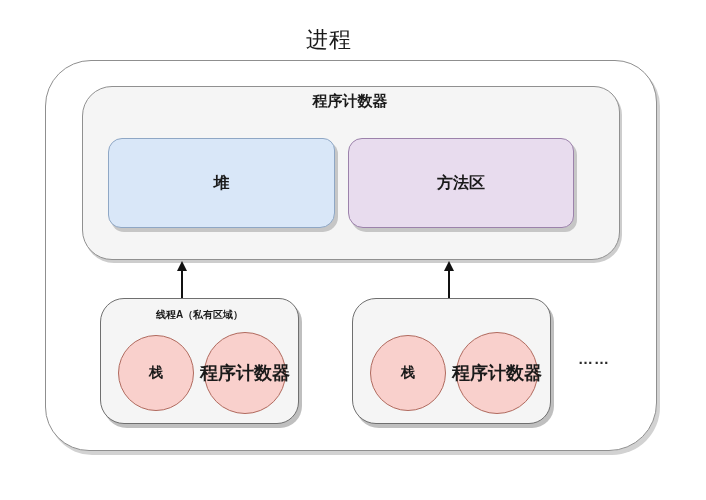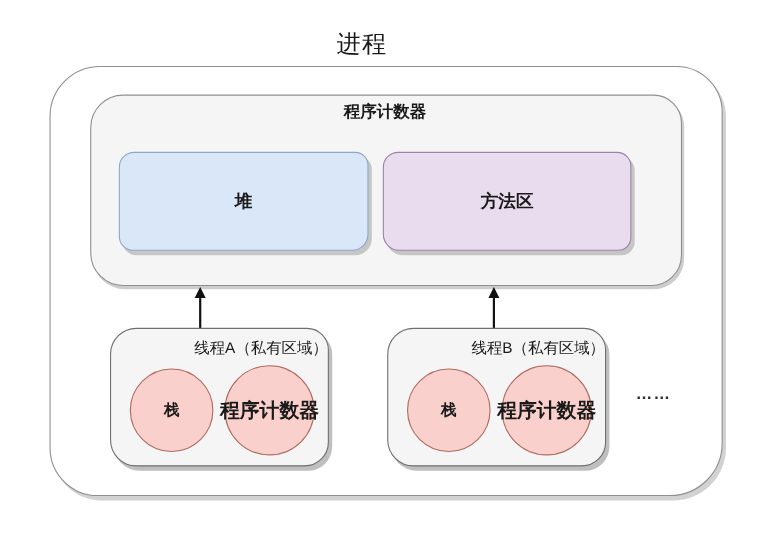--- a/index.html
+++ b/index.html
@@ -47,22 +47,22 @@
   }
   .arrow-line { width: 2px; flex: 1; background: #111111; }
   .thread-box {
     position: absolute; top: 298px; width: 197px; height: 124px;
     background: #f5f5f5; border: 1.5px solid #6f6f6f;
     border-radius: 24px 20px 22px 24px; box-shadow: 3px 4px 0 #bfbfbf;
   }
   .thread-a { left: 100px; }
   .thread-b { left: 352px; }
   .thread-label {
-    position: absolute; top: 9px; left: 0; width: 100%; text-align: right;
-    font-size: 14px; font-weight: normal; white-space: nowrap;
+    position: absolute; top: 9px; left: 0; width: 100%; text-align: center;
+    font-size: 10px; font-weight: bold; white-space: nowrap;
   }
   .circle {
     position: absolute; border-radius: 50%; background: #f9d0cc;
     border: 1.6px solid #b06a5e; display: flex; align-items: center;
     justify-content: center; font-weight: bold; white-space: nowrap;
   }
   .circle.stack { left: 17px; top: 36px; width: 74px; height: 74px; font-size: 14px; }
   .circle.pc    { left: 103px; top: 33px; width: 80px; height: 80px; font-size: 18px; }
   .more-dots {
     position: absolute; left: 578px; top: 350px; font-size: 15px;
@@ -103,21 +103,20 @@
     <div class="thread-label">线程A（私有区域）</div>
     <div class="circle stack">
       <span>栈</span>
     </div>
     <div class="circle pc">
       <span>程序计数器</span>
     </div>
   </div>
 
   <div class="thread-box thread-b">
-    <div class="thread-label">线程B（私有区域）</div>
     <div class="circle stack">
       <span>栈</span>
     </div>
     <div class="circle pc">
       <span>程序计数器</span>
     </div>
   </div>
 
   <div class="more-dots">……</div>
 

